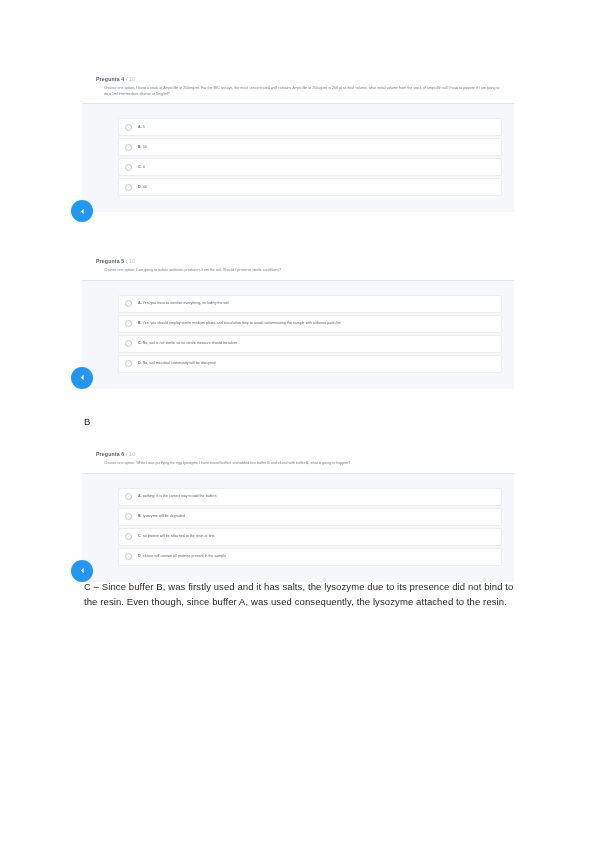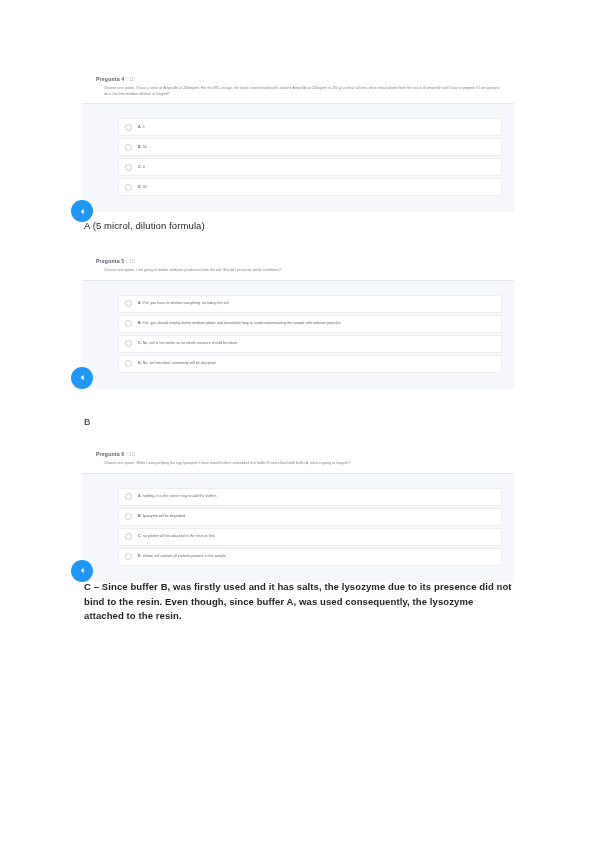--- a/index.html
+++ b/index.html
@@ -148,21 +148,20 @@
           <span class="opt-text"><b>C.</b> <span>4</span></span>
         </div>
         <div class="option">
           <span class="radio"></span>
           <span class="opt-text"><b>D.</b> <span>40</span></span>
         </div>
       </div>
     </div>
   </div>
 
-  <div class="answer" style="left:84px; top:219px; width:420px;">A (5 microl, dilution formula)</div>
 
   <div class="quiz-card" style="left:82px; top:250px; width:432px;">
     <div class="quiz-head">
       <div class="q-title">
         <span>Pregunta 5</span>
         <span class="q-count">/ 10</span>
       </div>
       <div class="q-prompt">Choose one option. I am going to isolate antibiotic producers from the soil. Should I preserve sterile conditions?</div>
     </div>
     <div class="quiz-body">
@@ -222,15 +221,15 @@
           <span class="opt-text"><b>C.</b> <span>no protein will be attached to the resin at first</span></span>
         </div>
         <div class="option">
           <span class="radio"></span>
           <span class="opt-text"><b>D.</b> <span>elution will contain all proteins present in the sample</span></span>
         </div>
       </div>
     </div>
   </div>
 
-  <div class="answer" style="left:84px; top:580px; width:430px;font-weight:bold;">C – Since buffer B, was firstly used and it has salts, the lysozyme due to its presence did not bind to the resin. Even though, since buffer A, was used consequently, the lysozyme attached to the resin.</div>
+  <div class="answer" style="left:84px; top:580px; width:430px;">C – Since buffer B, was firstly used and it has salts, the lysozyme due to its presence did not bind to the resin. Even though, since buffer A, was used consequently, the lysozyme attached to the resin.</div>
 
 </div>
 
 </body></html>

